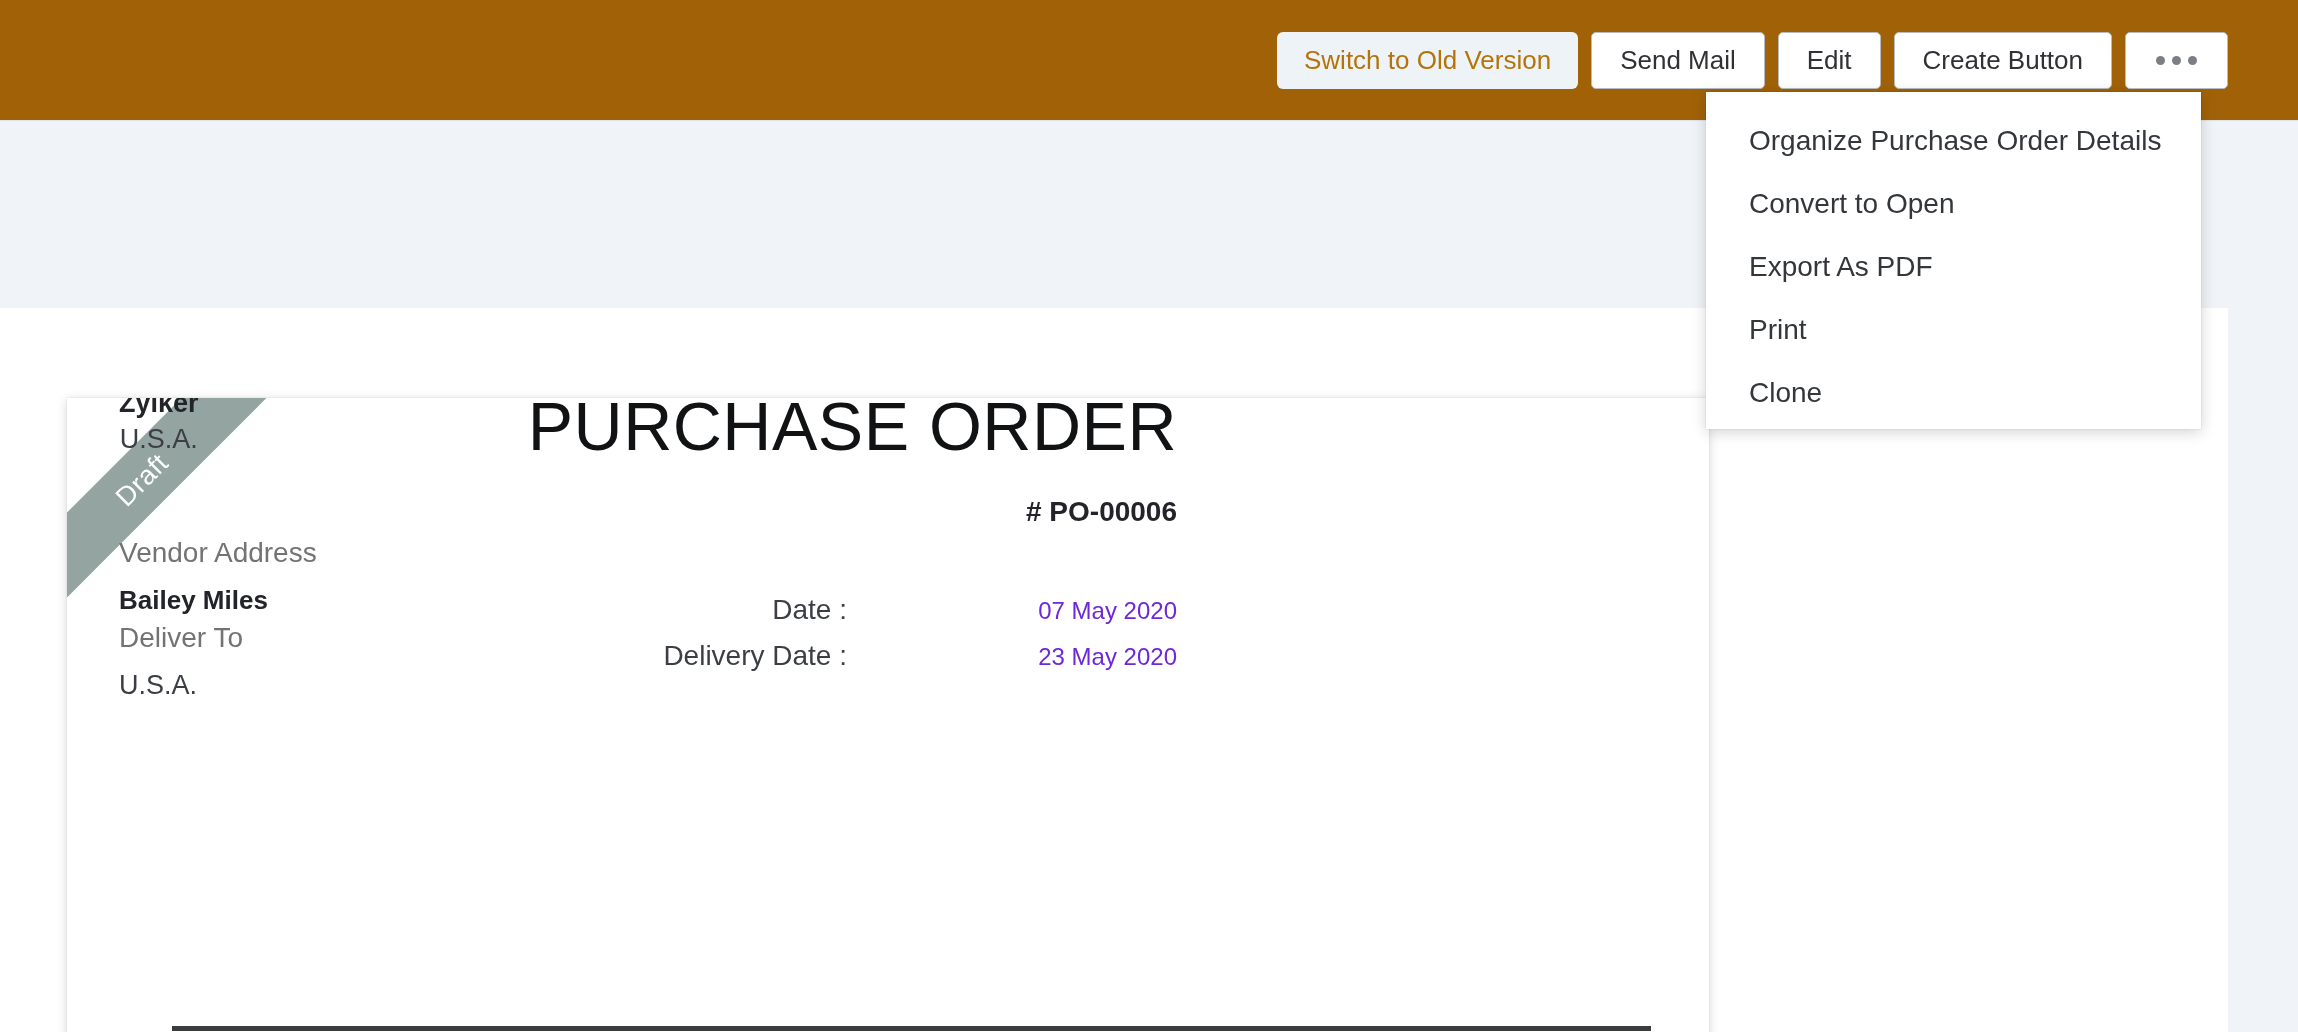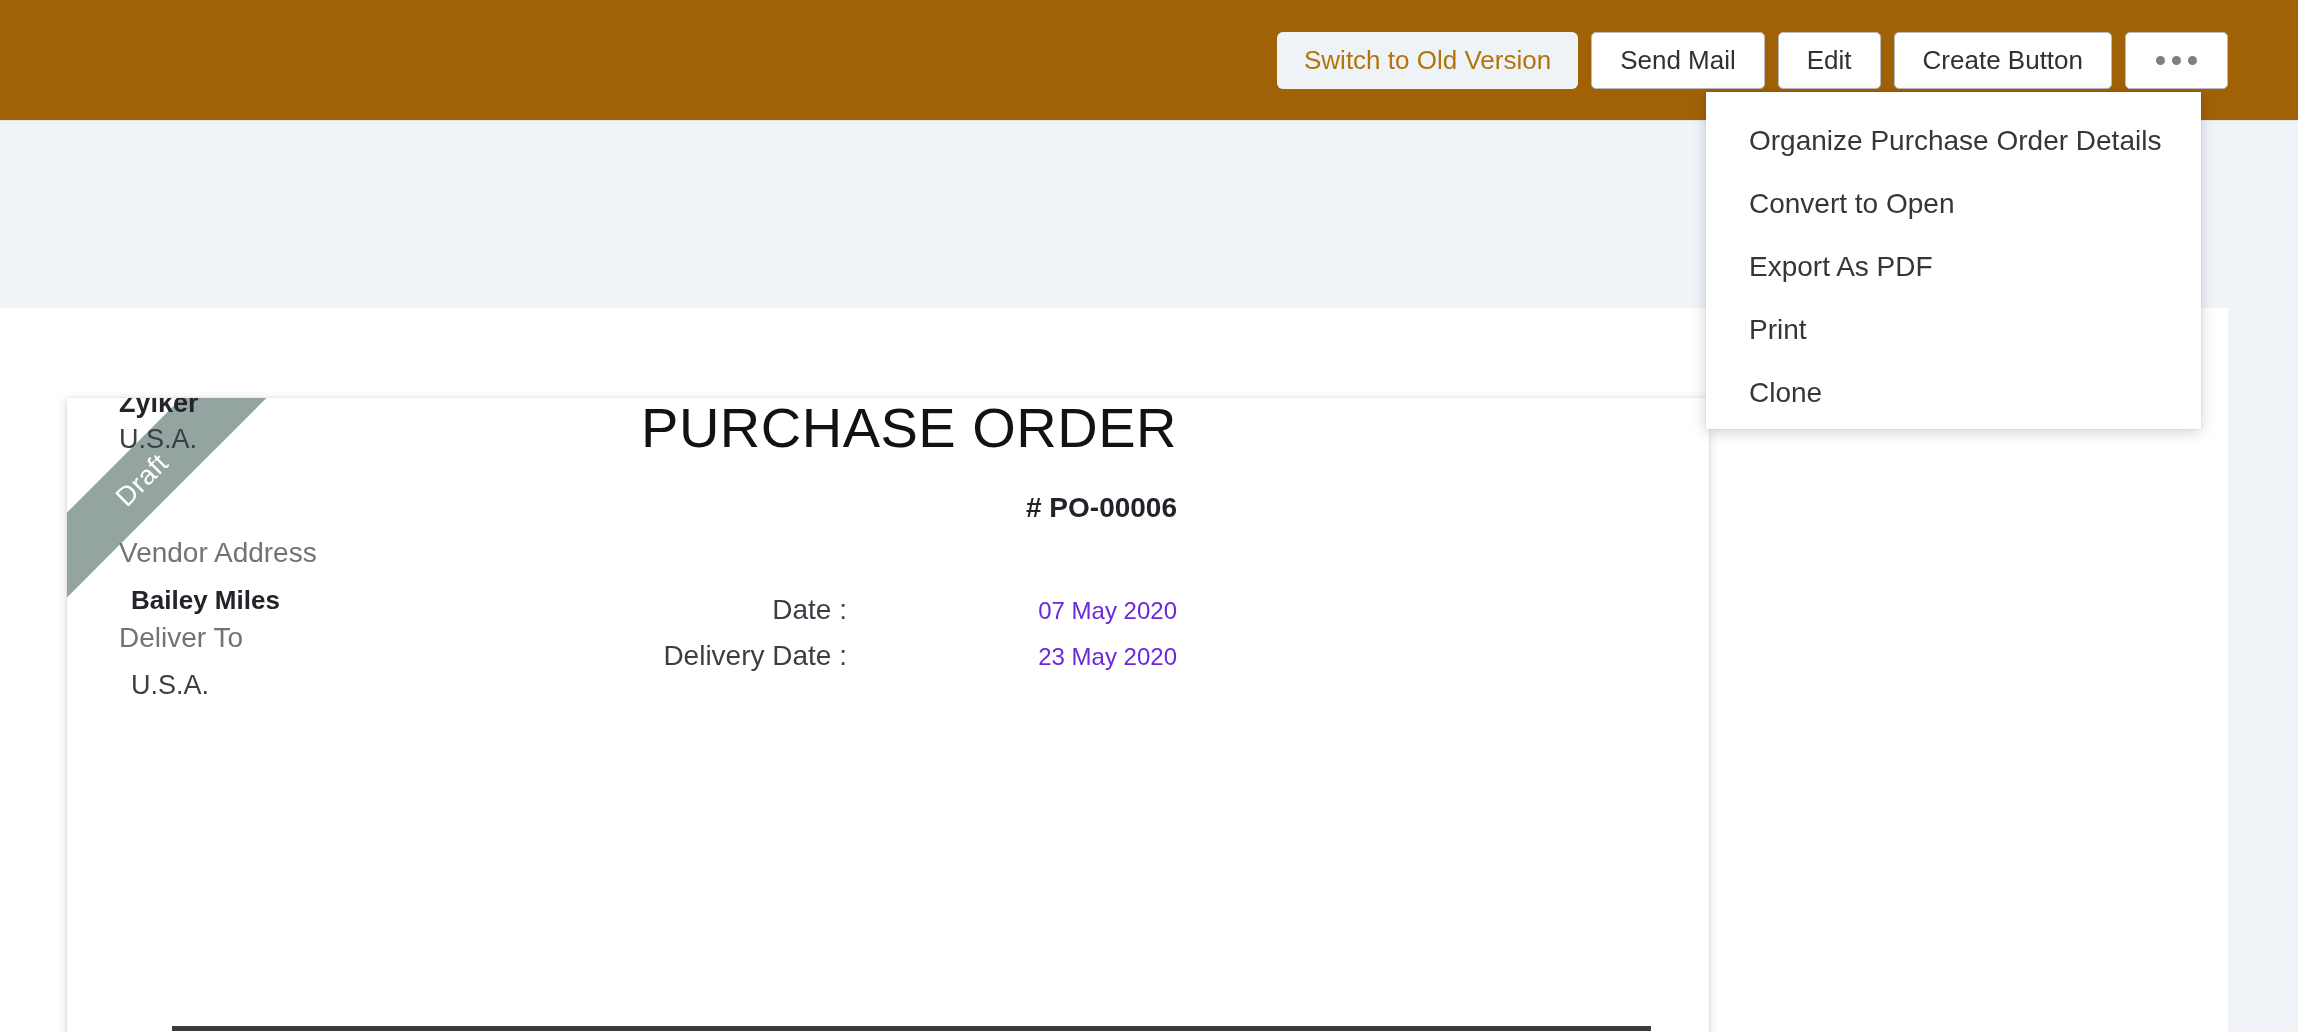--- a/index.html
+++ b/index.html
@@ -170,47 +170,46 @@
 
   .doc-title-block {
     position: absolute;
     left: 0;
     top: 0;
     width: 1642px;
     text-align: right;
     padding-right: 532px;
   }
   .doc-title {
-    font-size: 56px;
+    font-size: 68px;
     color: #111214;
     letter-spacing: 0.5px;
     font-weight: normal;
     line-height: 1;
-    margin-top: 12px;
+    margin-top: 4px;
   }
   .doc-number {
     font-size: 28px;
     font-weight: bold;
     color: #22242a;
     margin-top: 36px;
   }
 
   .addr-block { position: absolute; left: 52px; }
   .addr-label {
     font-size: 28px;
     color: #737373;
     line-height: 1.4;
   }
   .addr-value {
     font-size: 26px;
     font-weight: bold;
     color: #22242a;
     line-height: 1.4;
     margin-top: 10px;
-    margin-left: 12px;
   }
   .addr-value.plain {
     font-weight: normal;
     font-size: 27px;
     color: #3b3e44;
   }
 
   .meta-table {
     position: absolute;
     right: 532px;
@@ -294,21 +293,21 @@
 
         <div class="ribbon-wrap">
           <div class="ribbon">Draft</div>
         </div>
 
         <div class="doc-title-block" style="top: -10px;">
           <div class="doc-title">PURCHASE ORDER</div>
           <div class="doc-number"># PO-00006</div>
         </div>
 
-        <div class="company" style="top: -12px;">
+        <div class="company" style="top: -12px; text-align: center;">
           <div class="company-name">Zylker</div>
           <div class="company-country">U.S.A.</div>
         </div>
 
         <div class="addr-block" style="top: 135px;">
           <div class="addr-label">Vendor Address</div>
           <div class="addr-value">Bailey Miles</div>
         </div>
 
         <div class="addr-block" style="top: 220px;">

